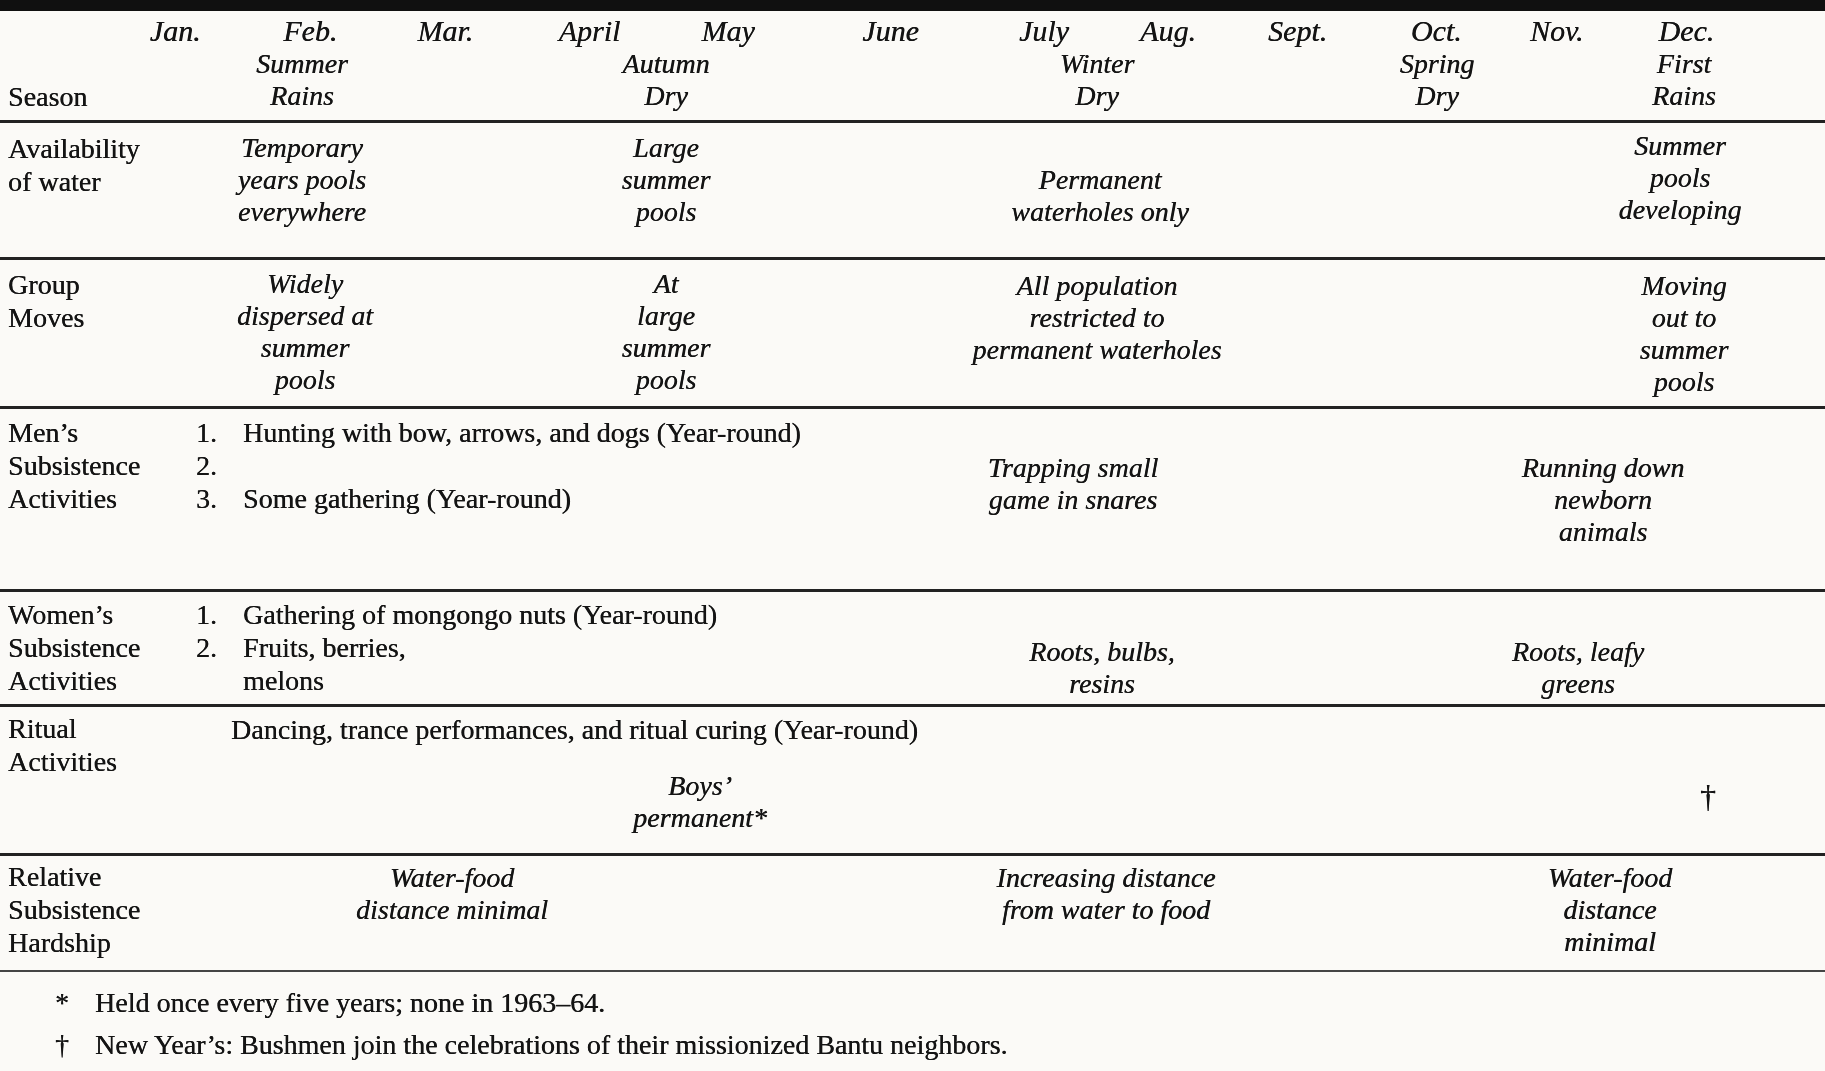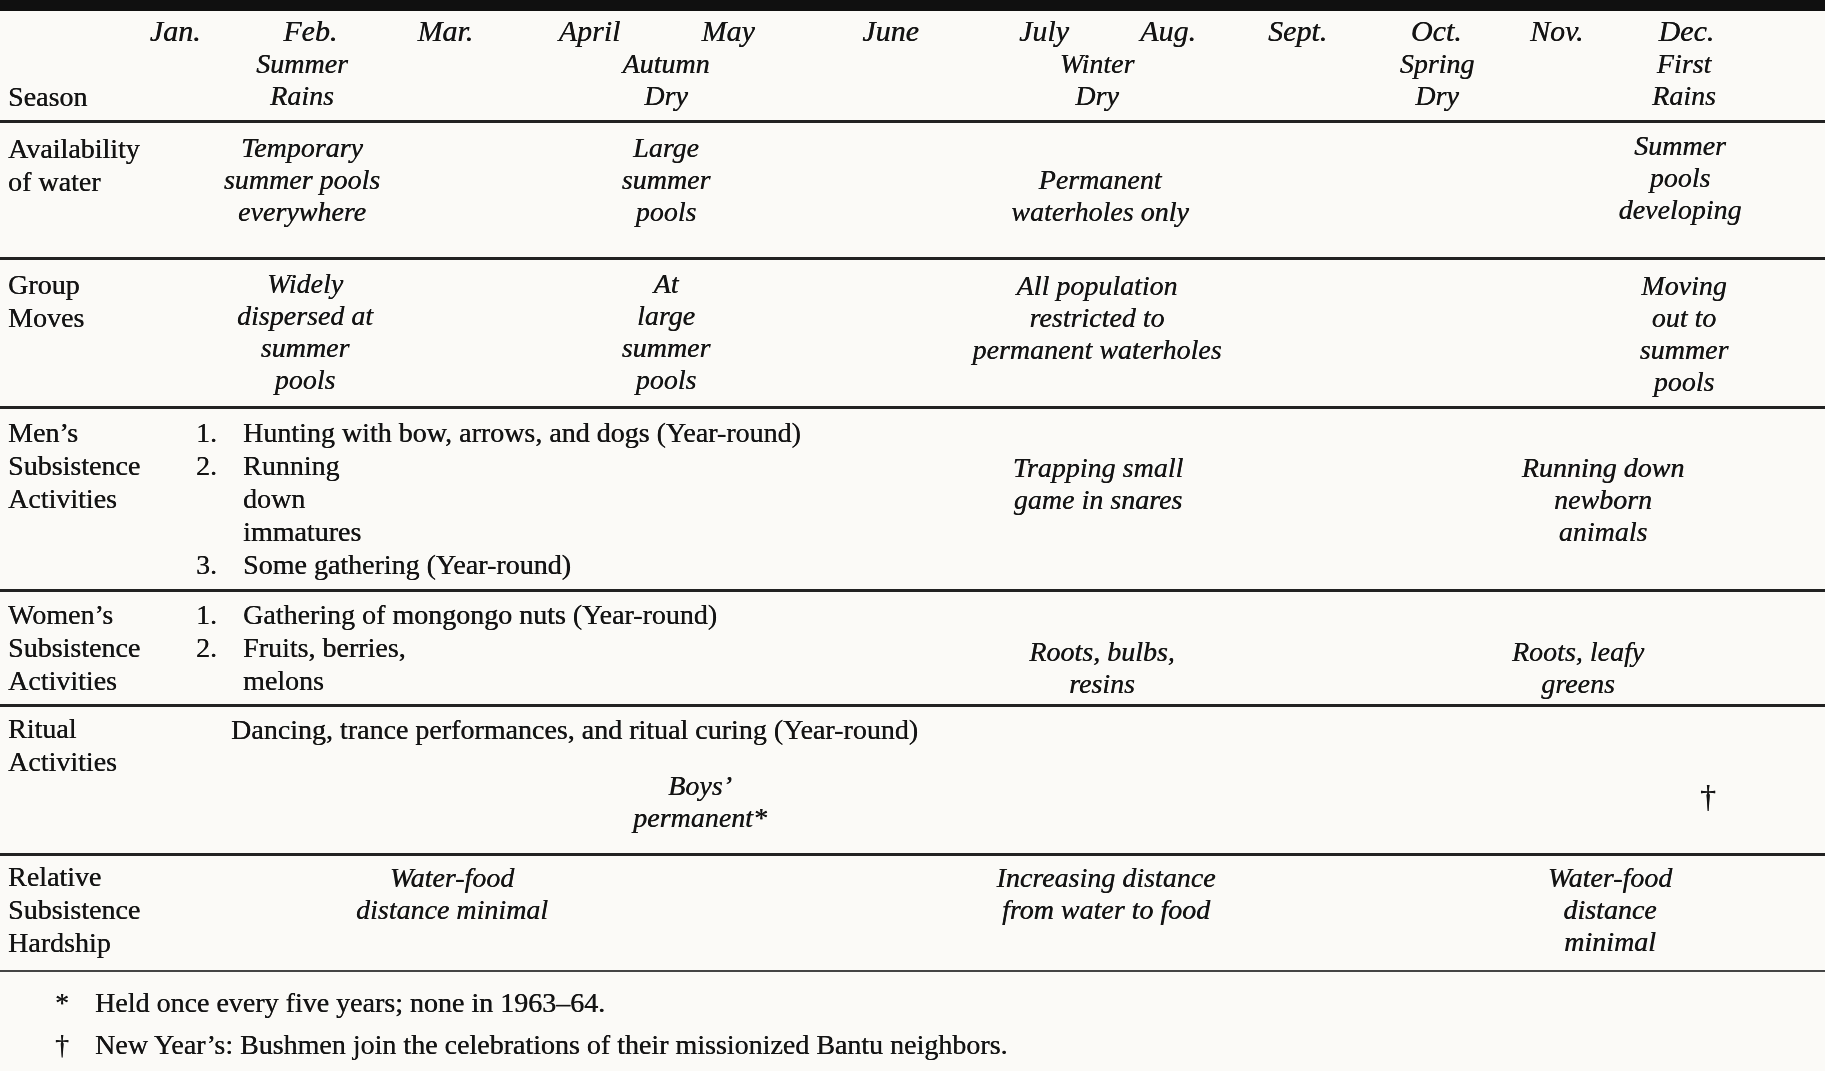--- a/index.html
+++ b/index.html
@@ -67,21 +67,21 @@
 Dry</div>
   <div class="c txt" style="top:48px;left:1437px">Spring
 Dry</div>
   <div class="c txt" style="top:48px;left:1684px">First
 Rains</div>
   <div class="rule" style="top:120px"></div>
 
   <div class="lab txt" style="top:132px">Availability
 of water</div>
   <div class="c txt" style="top:132px;left:302px">Temporary
-summer pools
+years pools
 everywhere</div>
   <div class="c txt" style="top:132px;left:666px">Large
 summer
 pools</div>
   <div class="c txt" style="top:164px;left:1100px">Permanent
 waterholes only</div>
   <div class="c txt" style="top:130px;left:1680px">Summer
 pools
 developing</div>
   <div class="rule" style="top:257px"></div>
@@ -108,30 +108,27 @@
   <div class="lab txt" style="top:416px">Men’s
 Subsistence
 Activities</div>
   <div class="list txt" style="top:416px">
     <div class="li">
       <span class="num">1.</span>
       <span class="itxt">Hunting with bow, arrows, and dogs (Year-round)</span>
     </div>
     <div class="li">
       <span class="num">2.</span>
-      <span class="itxt">Running
-down
-immatures</span>
     </div>
     <div class="li">
       <span class="num">3.</span>
       <span class="itxt">Some gathering (Year-round)</span>
     </div>
   </div>
-  <div class="c txt" style="top:452px;left:1098px">Trapping small
+  <div class="c txt" style="top:452px;left:1073px">Trapping small
 game in snares</div>
   <div class="c txt" style="top:452px;left:1603px">Running down
 newborn
 animals</div>
   <div class="rule" style="top:589px"></div>
 
   <div class="lab txt" style="top:598px">Women’s
 Subsistence
 Activities</div>
   <div class="list txt" style="top:598px">

